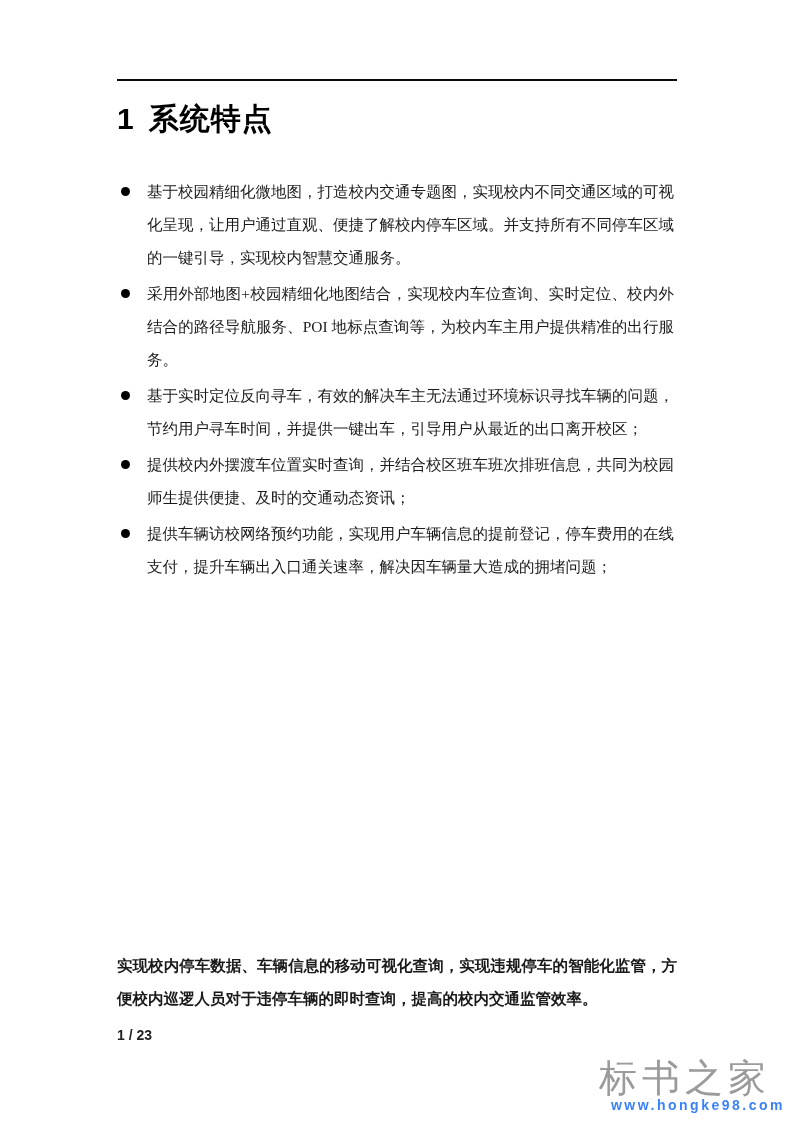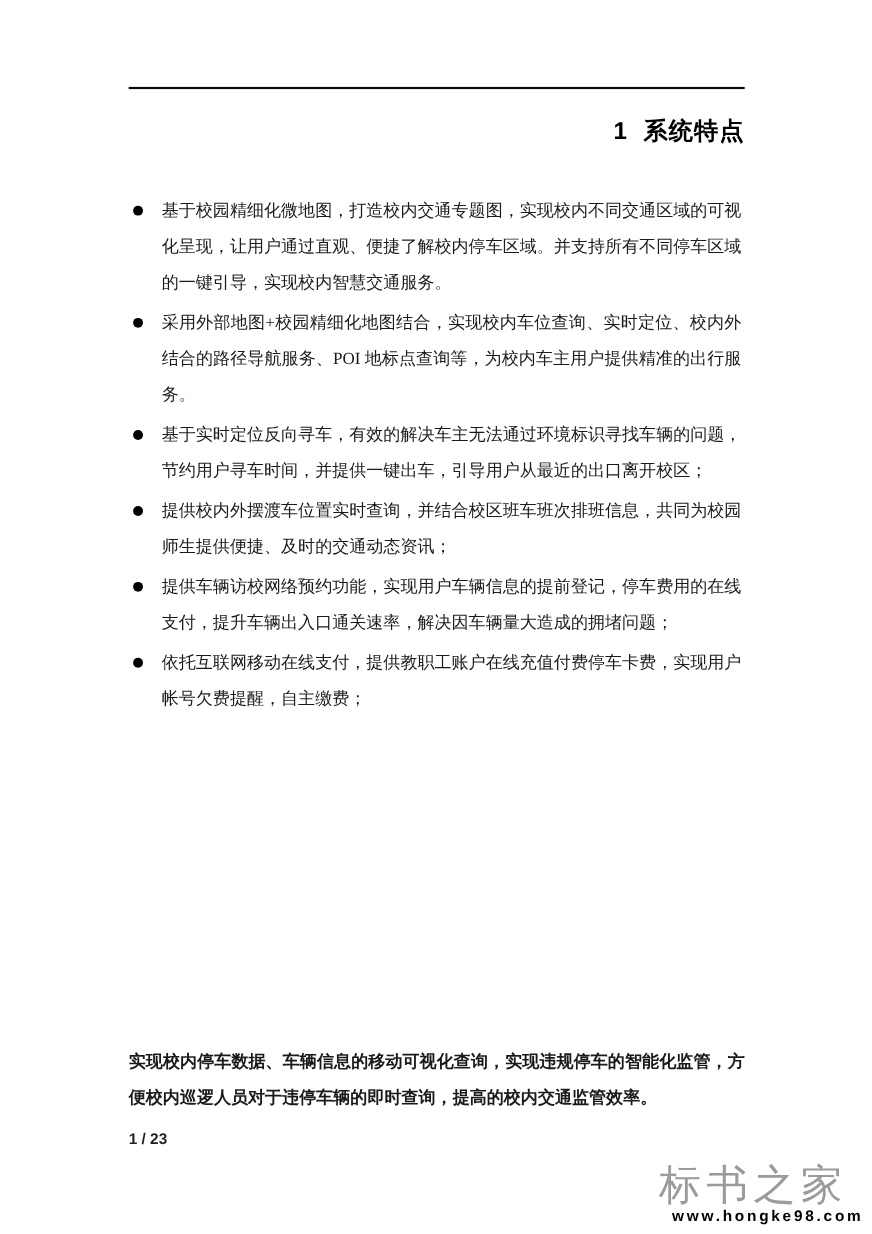--- a/index.html
+++ b/index.html
@@ -19,27 +19,26 @@
     position: absolute;
     left: 117px; top: 79px;
     width: 560px; height: 0;
     border-top: 2px solid #0a0a0a;
   }
   .heading {
     position: absolute;
     left: 117px; top: 102px;
     width: 560px;
     font-family: "Liberation Sans", "DejaVu Sans", sans-serif;
-    font-size: 22px;
+    font-size: 30px;
     font-weight: bold;
     color: #000000;
     line-height: 34px;
     letter-spacing: 1px;
     white-space: nowrap;
-    text-align: right;
   }
   .heading .num { display: inline-block; margin-right: 15px; letter-spacing: 0; }
   .bullet-list {
     position: absolute;
     left: 117px; top: 172px;
     width: 560px;
     margin: 0; padding: 0;
     list-style: none;
   }
   .bullet-item {
@@ -90,21 +89,21 @@
     letter-spacing: 5px;
     color: #9b9b9b;
     margin-right: 14px;
     line-height: 32px;
   }
   .watermark .site {
     display: block;
     font-size: 14px;
     font-weight: bold;
     letter-spacing: 2.5px;
-    color: #000000;
+    color: #3b82f6;
     line-height: 18px;
     margin-top: 2px;
   }
 </style>
 </head>
 <body>
 
 <div class="page">
 
   <div class="header-rule"></div>
@@ -112,21 +111,20 @@
   <div class="heading">
     <span class="num">1</span><span>系统特点</span>
   </div>
 
   <ul class="bullet-list">
       <li class="bullet-item"><span class="marker"></span><span>基于校园精细化微地图，打造校内交通专题图，实现校内不同交通区域的可视化呈现，让用户通过直观、便捷了解校内停车区域。并支持所有不同停车区域的一键引导，实现校内智慧交通服务。</span></li>
       <li class="bullet-item"><span class="marker"></span><span>采用外部地图+校园精细化地图结合，实现校内车位查询、实时定位、校内外结合的路径导航服务、POI 地标点查询等，为校内车主用户提供精准的出行服务。</span></li>
       <li class="bullet-item"><span class="marker"></span><span>基于实时定位反向寻车，有效的解决车主无法通过环境标识寻找车辆的问题，节约用户寻车时间，并提供一键出车，引导用户从最近的出口离开校区；</span></li>
       <li class="bullet-item"><span class="marker"></span><span>提供校内外摆渡车位置实时查询，并结合校区班车班次排班信息，共同为校园师生提供便捷、及时的交通动态资讯；</span></li>
       <li class="bullet-item"><span class="marker"></span><span>提供车辆访校网络预约功能，实现用户车辆信息的提前登记，停车费用的在线支付，提升车辆出入口通关速率，解决因车辆量大造成的拥堵问题；</span></li>
-      <li class="bullet-item"><span class="marker"></span><span>依托互联网移动在线支付，提供教职工账户在线充值付费停车卡费，实现用户帐号欠费提醒，自主缴费；</span></li>
     </ul>
 
   <p class="closing">实现校内停车数据、车辆信息的移动可视化查询，实现违规停车的智能化监管，方便校内巡逻人员对于违停车辆的即时查询，提高的校内交通监管效率。</p>
 
   <div class="footer-page">1 / 23</div>
 
   <div class="watermark">
     <span class="brand">标书之家</span>
     <span class="site">www.hongke98.com</span>
   </div>

